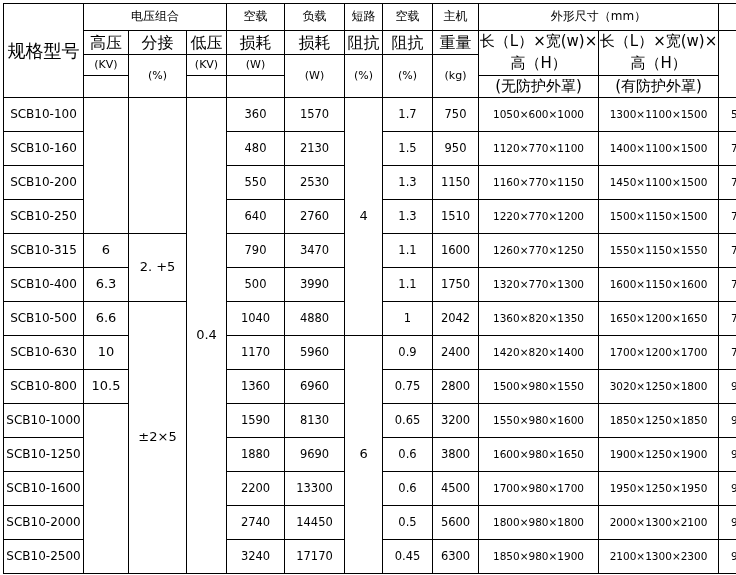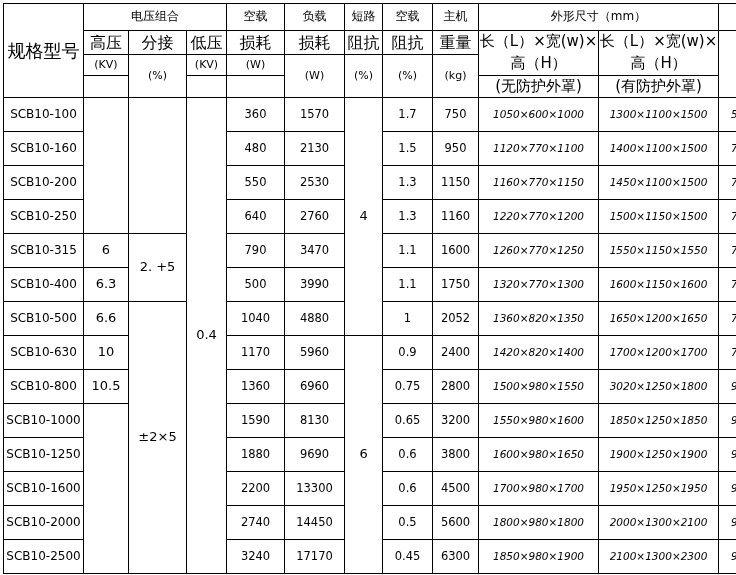--- a/index.html
+++ b/index.html
@@ -66,21 +66,20 @@
     font-size: 12px;
     height: 33px;
     margin-top: 8px;
   }
   .data-cell {
     height: 33px;
     font-size: 11.5px;
   }
   .dim-cell {
     font-size: 10.5px;
-    font-style: italic;
   }
   .big-merge {
     font-size: 13px;
   }
   .hv-cell {
     font-size: 13px;
     height: 33px;
   }
 </style>
 </head>
@@ -178,21 +177,21 @@
       <td class="data-cell">1150</td>
       <td class="data-cell dim-cell">1160×770×1150</td>
       <td class="data-cell dim-cell">1450×1100×1500</td>
       <td class="data-cell dim-cell">710×660</td>
     </tr>
     <tr>
       <td class="model-cell">SCB10-250</td>
       <td class="data-cell">640</td>
       <td class="data-cell">2760</td>
       <td class="data-cell">1.3</td>
-      <td class="data-cell">1160</td>
+      <td class="data-cell">1510</td>
       <td class="data-cell dim-cell">1220×770×1200</td>
       <td class="data-cell dim-cell">1500×1150×1500</td>
       <td class="data-cell dim-cell">710×710</td>
     </tr>
 
     <tr>
       <td class="model-cell">SCB10-315</td>
       <td class="hv-cell">6</td>
       <td rowspan="2" class="big-merge">2. +5</td>
       <td class="data-cell">790</td>
@@ -215,21 +214,21 @@
       <td class="data-cell dim-cell">710×710</td>
     </tr>
 
     <tr>
       <td class="model-cell">SCB10-500</td>
       <td class="hv-cell">6.6</td>
       <td rowspan="8" class="big-merge">±2×5</td>
       <td class="data-cell">1040</td>
       <td class="data-cell">4880</td>
       <td class="data-cell">1</td>
-      <td class="data-cell">2052</td>
+      <td class="data-cell">2042</td>
       <td class="data-cell dim-cell">1360×820×1350</td>
       <td class="data-cell dim-cell">1650×1200×1650</td>
       <td class="data-cell dim-cell">760×710</td>
     </tr>
 
     <tr>
       <td class="model-cell">SCB10-630</td>
       <td class="hv-cell">10</td>
       <td class="data-cell">1170</td>
       <td class="data-cell">5960</td>

